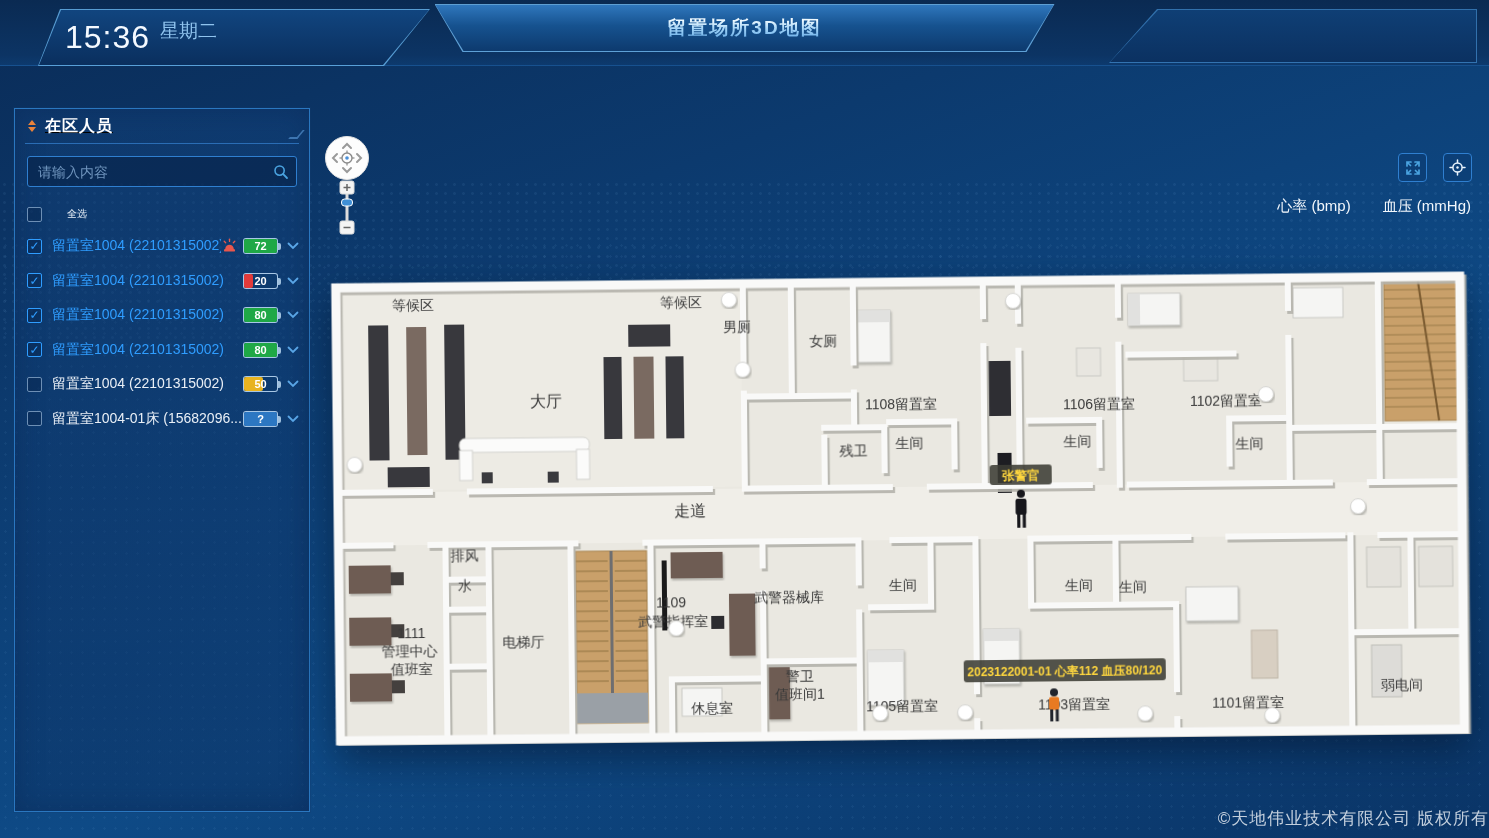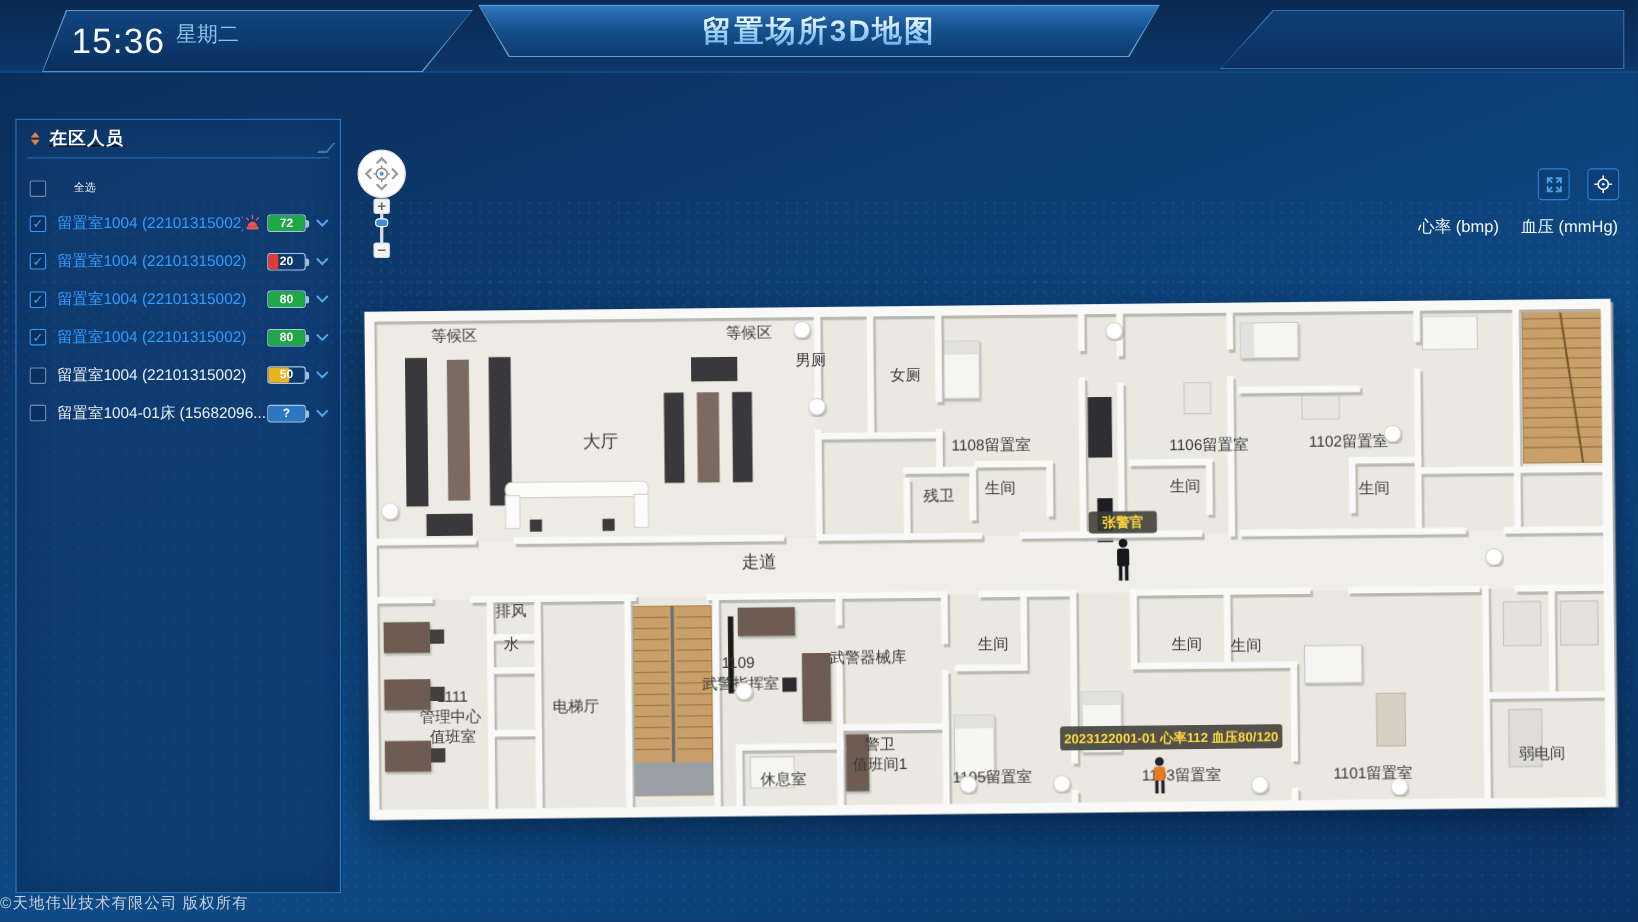--- a/index.html
+++ b/index.html
@@ -26,21 +26,21 @@
      display:flex; align-items:center; padding-left:26px; }
   .time-text { font-size:32px; color:#f4f9ff; letter-spacing:1px; font-weight:500; }
   .weekday { font-size:19px; color:#8fc3ee; margin:-14px 0 0 10px; }
   .title-plaque { position:absolute; left:50%; top:4px; transform:translateX(-50%); width:620px; height:48px; }
   .title-plaque .shape { position:absolute; inset:0; background:#6db4ea;
      clip-path:polygon(0 0, 100% 0, calc(100% - 28px) 100%, 28px 100%); opacity:.85; }
   .title-plaque .inner { position:absolute; inset:1px;
      background:linear-gradient(180deg,#2f77bd 0%, #16528f 45%, #0d3a6e 100%);
      clip-path:polygon(0 0, 100% 0, calc(100% - 28px) 100%, 28px 100%);
      display:flex; align-items:center; justify-content:center; }
-  .app-title { font-size:27px; font-weight:bold; letter-spacing:2px;
+  .app-title { font-size:19px; font-weight:bold; letter-spacing:2px;
      background:linear-gradient(180deg,#f0faff 20%,#9fd2f7 55%,#5aa3e4 100%);
      -webkit-background-clip:text; background-clip:text; color:transparent;
      text-shadow:0 2px 3px rgba(4,24,50,.0); }
   .right-plaque { position:absolute; right:12px; top:9px; width:368px; height:54px; }
   .right-plaque .shape { position:absolute; inset:0; background:#3f87c8;
      clip-path:polygon(48px 0, 100% 0, 100% 100%, 0 100%); opacity:.75; }
   .right-plaque .inner { position:absolute; inset:1px; background:linear-gradient(180deg,#0f3f75,#0b3161);
      clip-path:polygon(48px 0, 100% 0, 100% 100%, 0 100%); }
 
   
@@ -86,24 +86,24 @@
 
   
   .map-wrap { position:absolute; left:330px; top:262px; width:1140px; height:478px;
      transform:rotate(-0.6deg); filter:drop-shadow(0 14px 20px rgba(2,16,38,.55)); }
   .map-wrap svg { width:100%; height:100%; display:block; }
   .map-label { fill:#3a3a3a; font-family:"Liberation Sans",sans-serif; }
   .compass { position:absolute; left:322px; top:134px; width:50px; height:102px; }
   .map-toolbar { position:absolute; top:153px; right:17px; display:flex; gap:16px; }
   .tool-btn { width:29px; height:29px; border:1px solid #2f7fd0; border-radius:4px;
      background:rgba(13,62,117,.8); display:flex; align-items:center; justify-content:center; }
-  .legend { position:absolute; top:197px; right:18px; display:flex; gap:20px;
+  .legend { position:absolute; top:197px; right:18px; display:flex; gap:32px;
      color:#f2f7fc; font-size:15px; }
-  footer { position:absolute; left:0; bottom:8px; width:100%; text-align:left;
-     color:#c3cfdd; font-size:14px; letter-spacing:1px; }
+  footer { position:absolute; left:0; bottom:8px; width:100%; text-align:right;
+     color:#c3cfdd; font-size:17px; letter-spacing:1px; }
 </style>
 </head>
 <body>
 
 <div class="page">
   <div class="bg-dots"></div>
   <div class="bg-dots2"></div>
 
   <header>
     <div class="time-plaque">
@@ -125,20 +125,29 @@
     </div>
   </header>
 
   <aside class="sidebar">
     <div class="panel-title-row">
       <span class="sort-icon"></span>
       <span class="panel-title">在区人员</span>
       <span class="corner-deco"></span>
     </div>
     <div class="panel-divider"></div>
+    <div class="search-box">
+      <input type="text" placeholder="请输入内容" style="">
+      <span class="search-icon">
+        <svg width="16" height="16" viewBox="0 0 16 16">
+          <circle cx="6.6" cy="6.6" r="4.6" fill="none" stroke="#4aa3e0" stroke-width="1.6"></circle>
+          <line x1="10.2" y1="10.2" x2="14" y2="14" stroke="#4aa3e0" stroke-width="1.8" stroke-linecap="round"></line>
+        </svg>
+      </span>
+    </div>
     <div class="select-all-row">
       <span class="cb">✓</span>
       <span class="select-all-label">全选</span>
     </div>
     <div class="list" id="person-list">
         <div class="row">
           <span class="cb checked">✓</span>
           <span class="row-label on">留置室1004 (22101315002)</span>
           <span class="alarm"><svg width="17" height="17" viewBox="0 0 17 17">
               <path d="M4.2 11 A4.3 4.3 0 0 1 12.8 11 Z" fill="#e8574d"></path>

